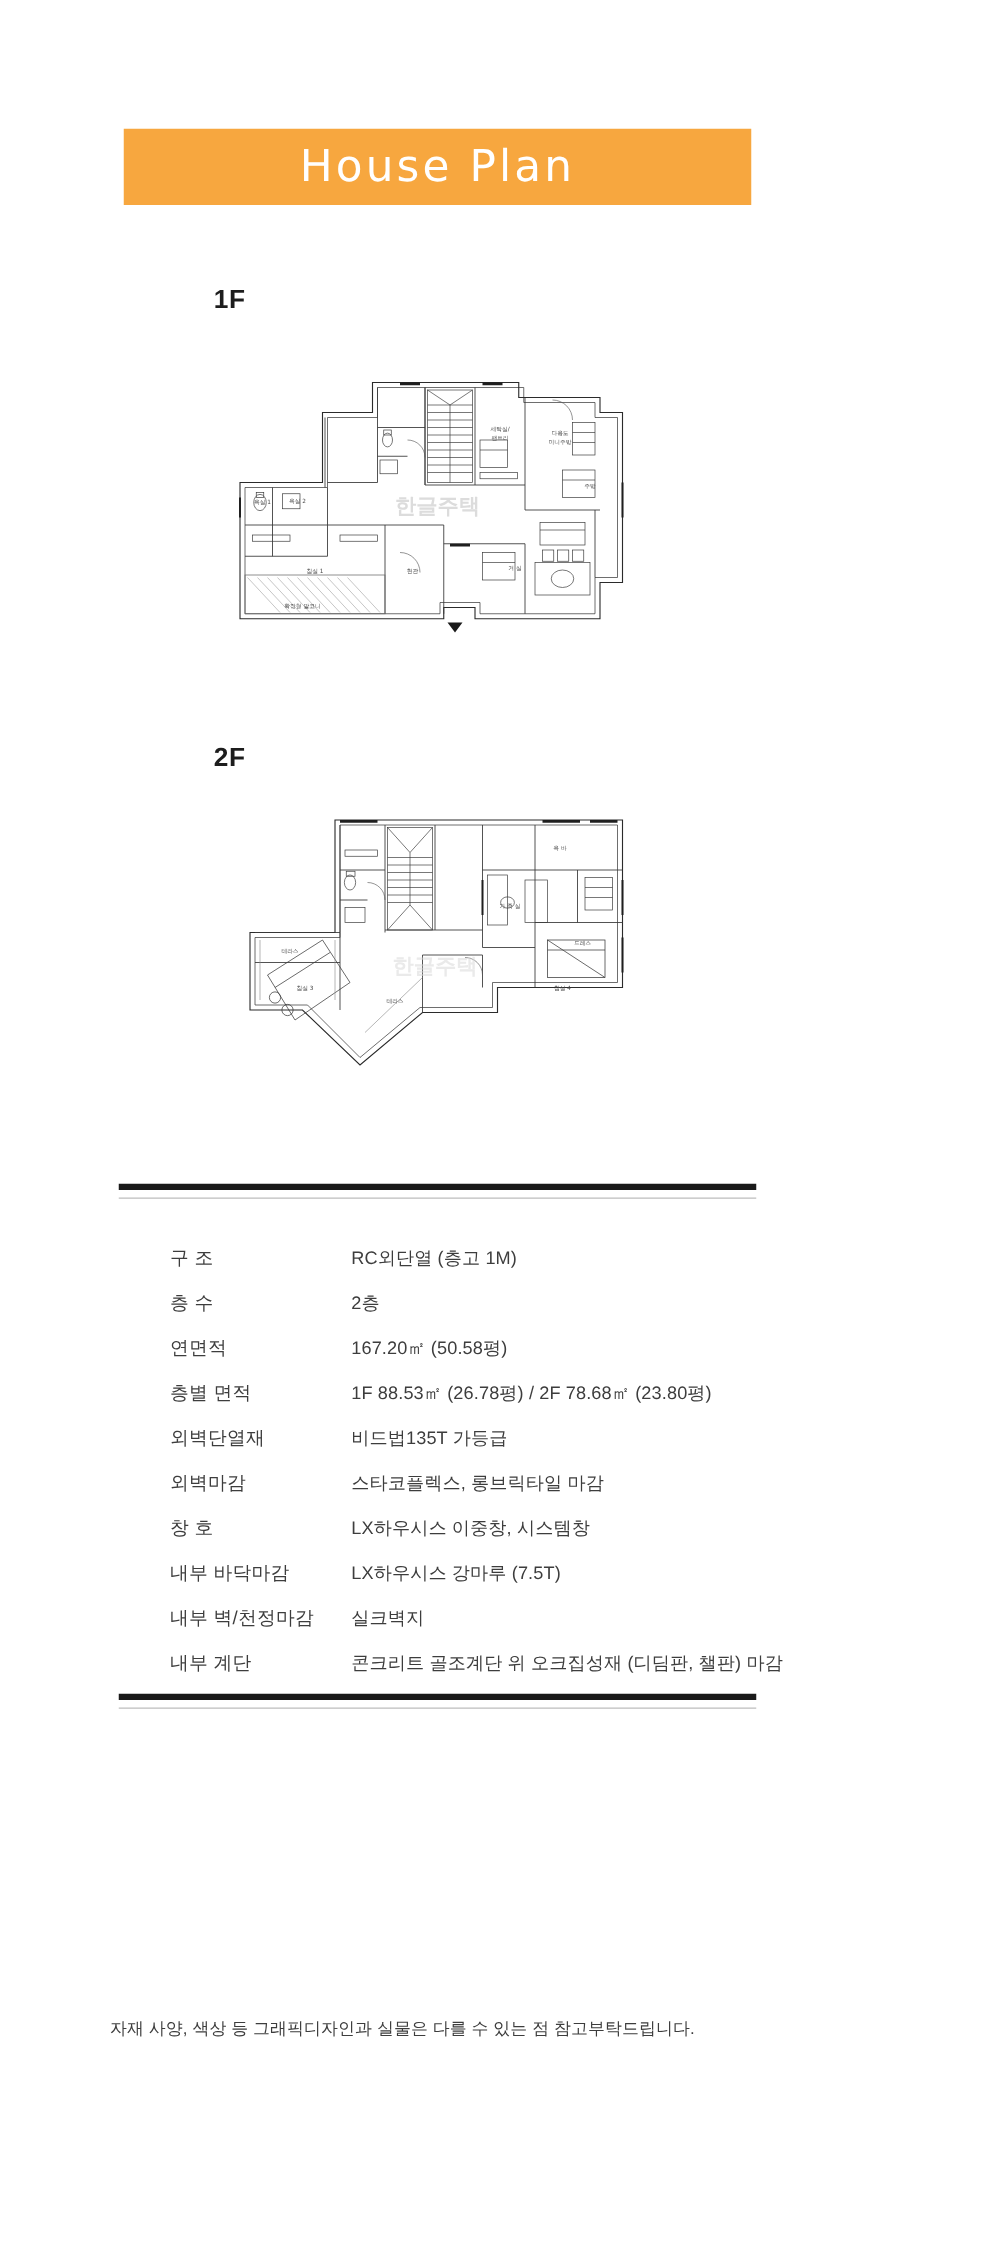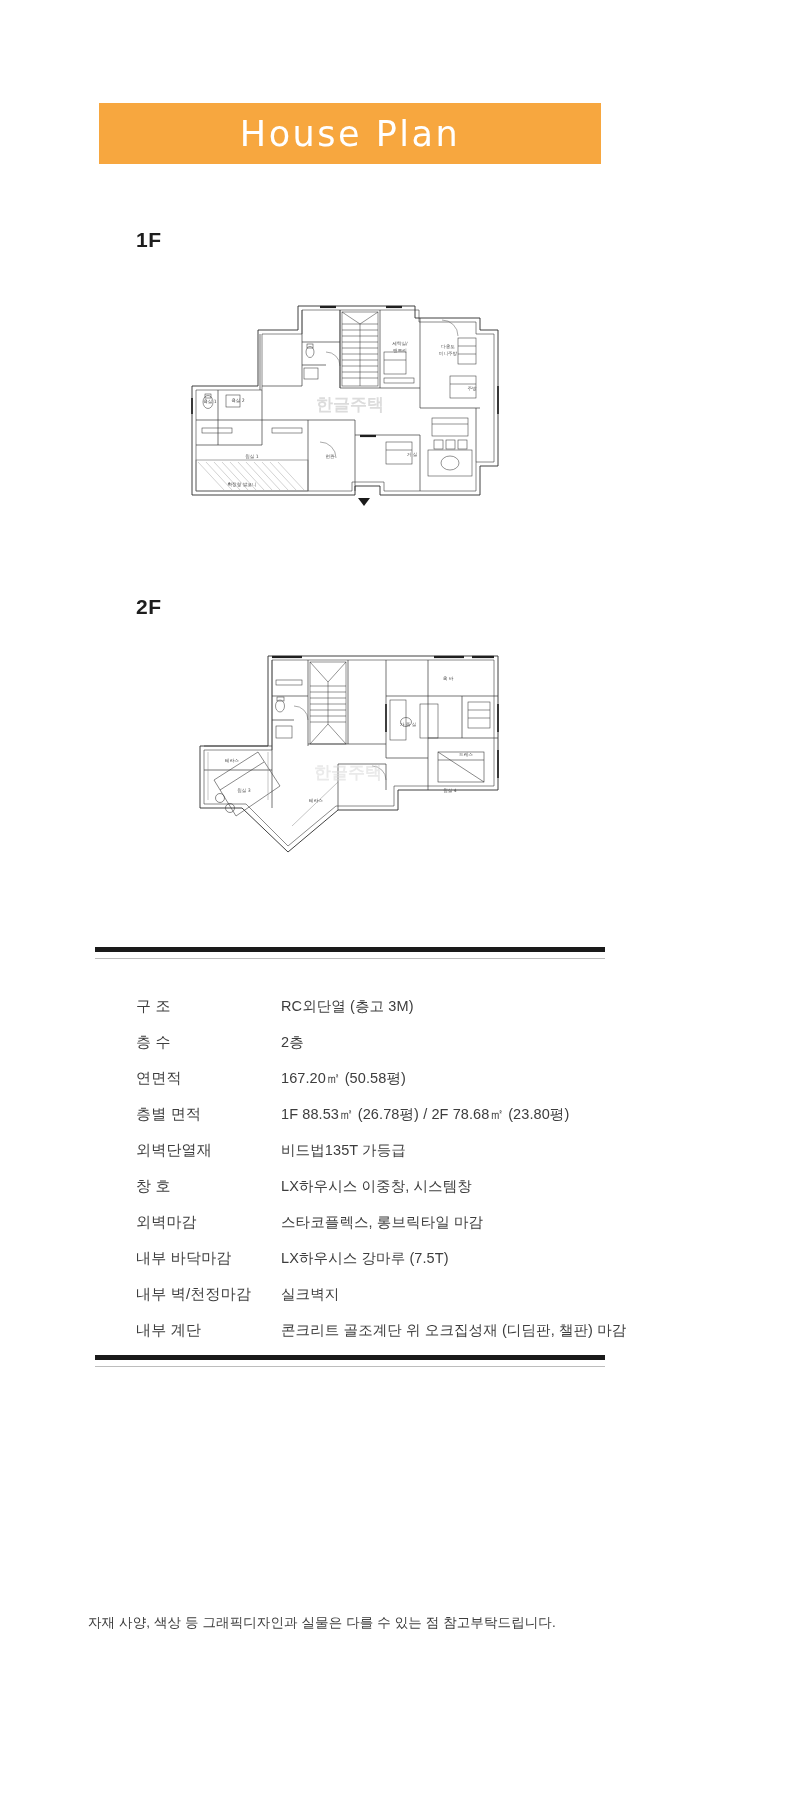--- a/index.html
+++ b/index.html
@@ -29,20 +29,21 @@
   }
 
   
   .floor-label{
     position:absolute;
     font-size:21px;
     font-weight:700;
     color:#1d1d1d;
     font-family:"Liberation Sans", sans-serif;
     letter-spacing:0.5px;
+    margin-left:35px;
   }
   #floor-1-label{ left:136px; top:228px; }
   #floor-2-label{ left:136px; top:595px; }
 
   
   .plan{ position:absolute; }
   #plan-1f{ left:180px; top:290px; width:340px; height:220px; }
   #plan-2f{ left:180px; top:640px; width:340px; height:230px; }
   .plan svg{ display:block; width:100%; height:100%; }
 
@@ -338,21 +339,21 @@
     </svg>
   </div>
 
   <div class="rule-thick" id="divider-top-thick"></div>
   <div class="rule-thin" id="divider-top-thin"></div>
 
   <div class="spec-table">
 
     <div class="spec-row">
       <div class="spec-key">구 조</div>
-      <div class="spec-val">RC외단열 (층고 3M)</div>
+      <div class="spec-val">RC외단열 (층고 1M)</div>
     </div>
 
     <div class="spec-row">
       <div class="spec-key">층 수</div>
       <div class="spec-val">2층</div>
     </div>
 
     <div class="spec-row">
       <div class="spec-key">연면적</div>
       <div class="spec-val">167.20㎡ (50.58평)</div>
@@ -362,27 +363,27 @@
       <div class="spec-key">층별 면적</div>
       <div class="spec-val">1F 88.53㎡ (26.78평) / 2F 78.68㎡ (23.80평)</div>
     </div>
 
     <div class="spec-row">
       <div class="spec-key">외벽단열재</div>
       <div class="spec-val">비드법135T 가등급</div>
     </div>
 
     <div class="spec-row">
+      <div class="spec-key">외벽마감</div>
+      <div class="spec-val">스타코플렉스, 롱브릭타일 마감</div>
+    </div>
+
+    <div class="spec-row">
       <div class="spec-key">창 호</div>
       <div class="spec-val">LX하우시스 이중창, 시스템창</div>
-    </div>
-
-    <div class="spec-row">
-      <div class="spec-key">외벽마감</div>
-      <div class="spec-val">스타코플렉스, 롱브릭타일 마감</div>
     </div>
 
     <div class="spec-row">
       <div class="spec-key">내부 바닥마감</div>
       <div class="spec-val">LX하우시스 강마루 (7.5T)</div>
     </div>
 
     <div class="spec-row">
       <div class="spec-key">내부 벽/천정마감</div>
       <div class="spec-val">실크벽지</div>

